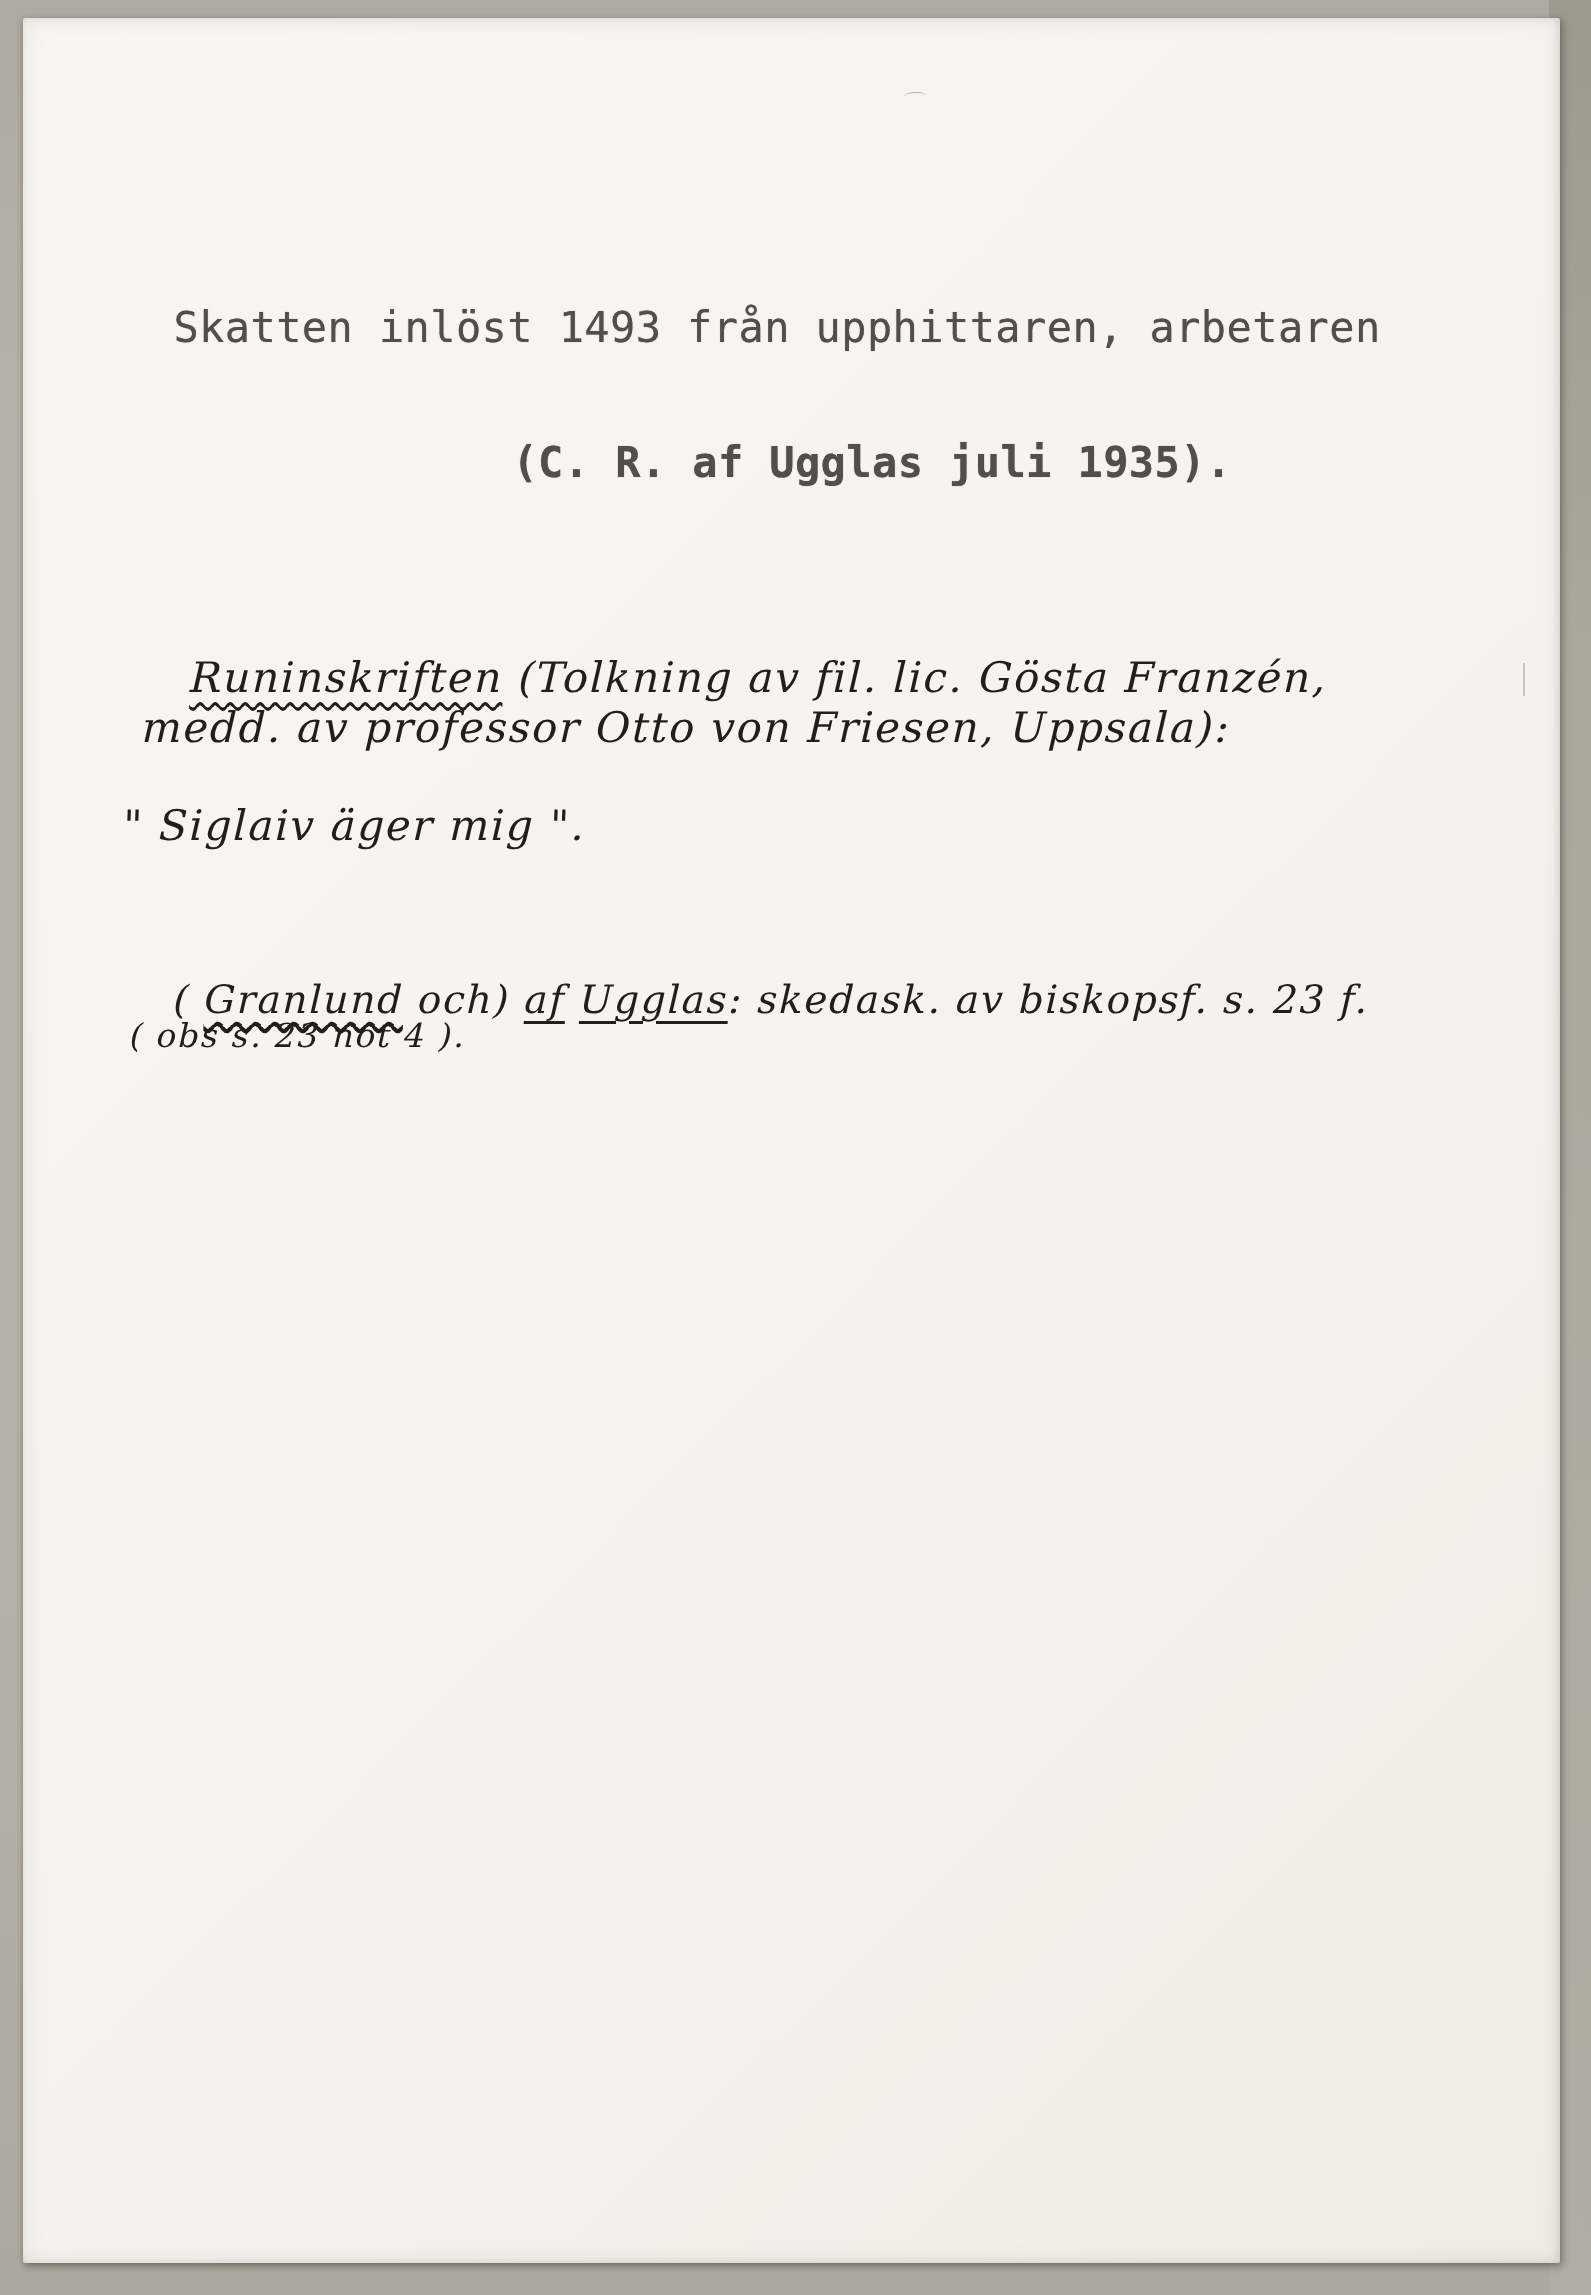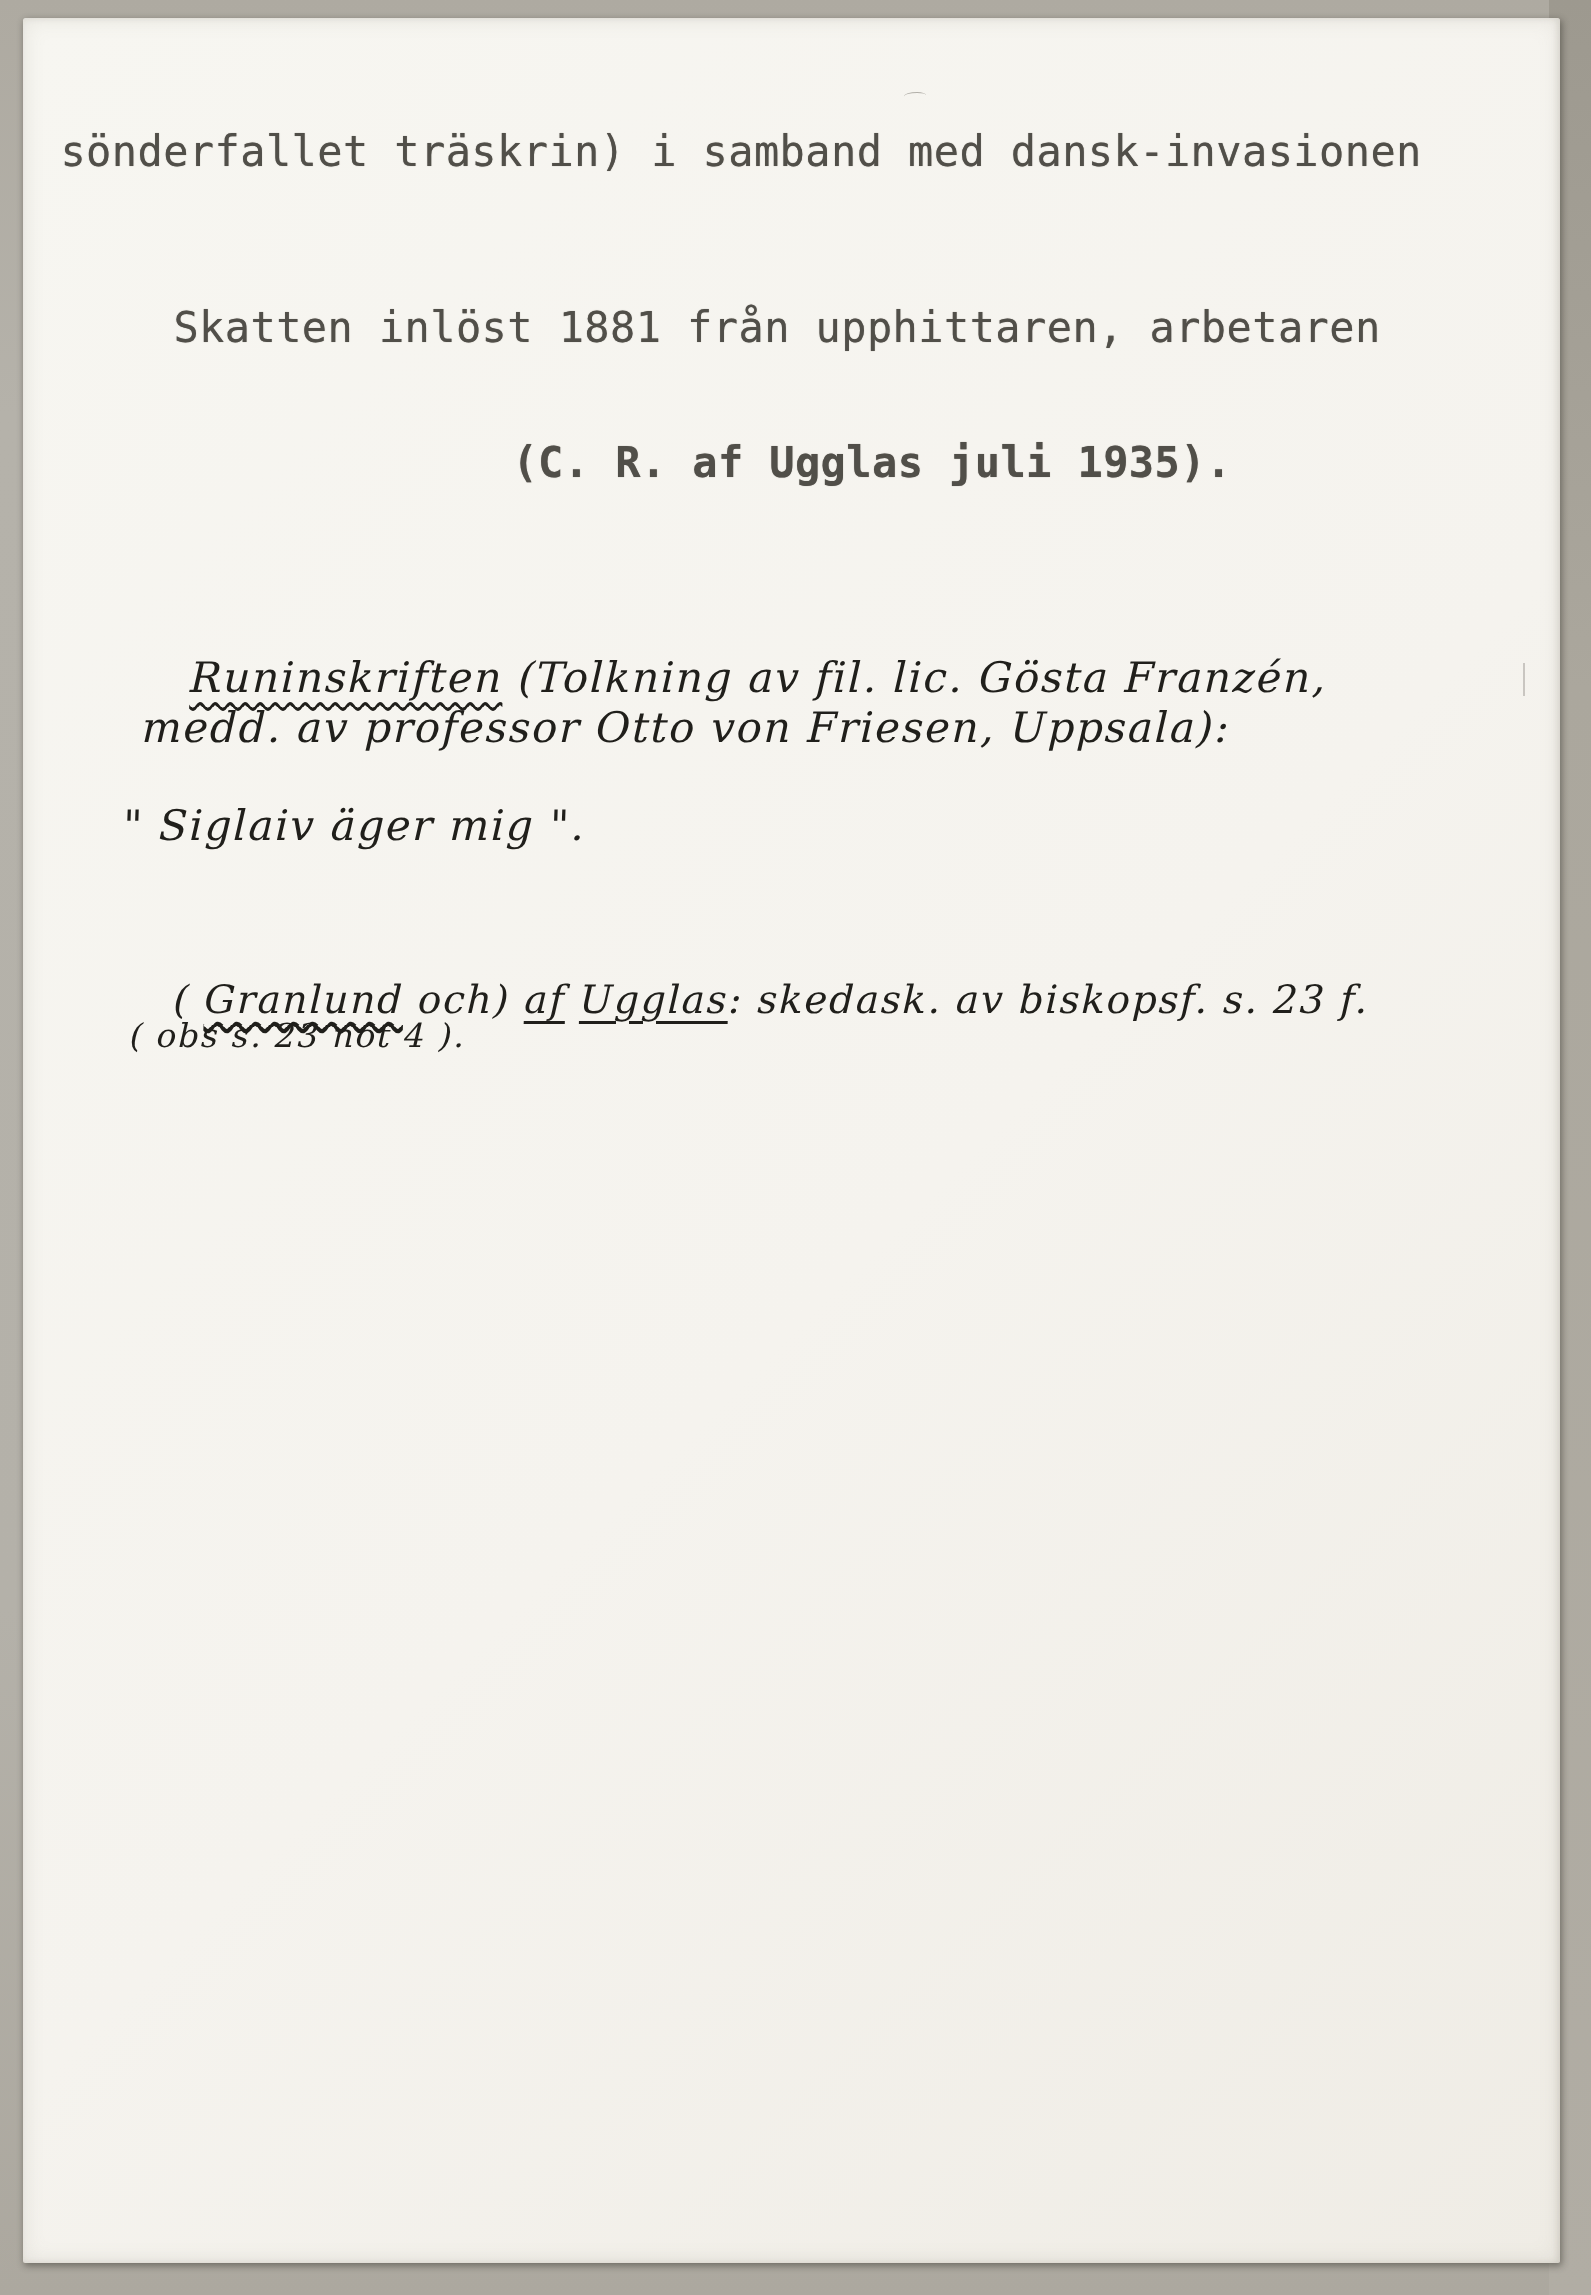--- a/index.html
+++ b/index.html
@@ -105,22 +105,21 @@
 </style>
 </head>
 <body>
 
 <div class="backing">
   <div class="backing-right-strip"></div>
 </div>
 
 <div class="paper">
 
-  <div class="typed-line typed-1">sönderfallet träskrin) i samband med dansk-invasionen</div>
-  <div class="typed-line typed-3">Skatten inlöst 1881 från upphittaren, arbetaren</div>
+  <div class="typed-line typed-3">Skatten inlöst 1493 från upphittaren, arbetaren</div>
   <div class="typed-line typed-5">(C. R. af Ugglas juli 1935).</div>
 
   <div class="hand hand-1">
     <span class="u-wavy">Runinskriften</span><span> (Tolkning av fil. lic. Gösta Franzén,</span>
   </div>
 
   <div class="hand hand-2">medd. av professor Otto von Friesen, Uppsala):</div>
 
   <div class="hand hand-3">" Siglaiv äger mig ".</div>
 

